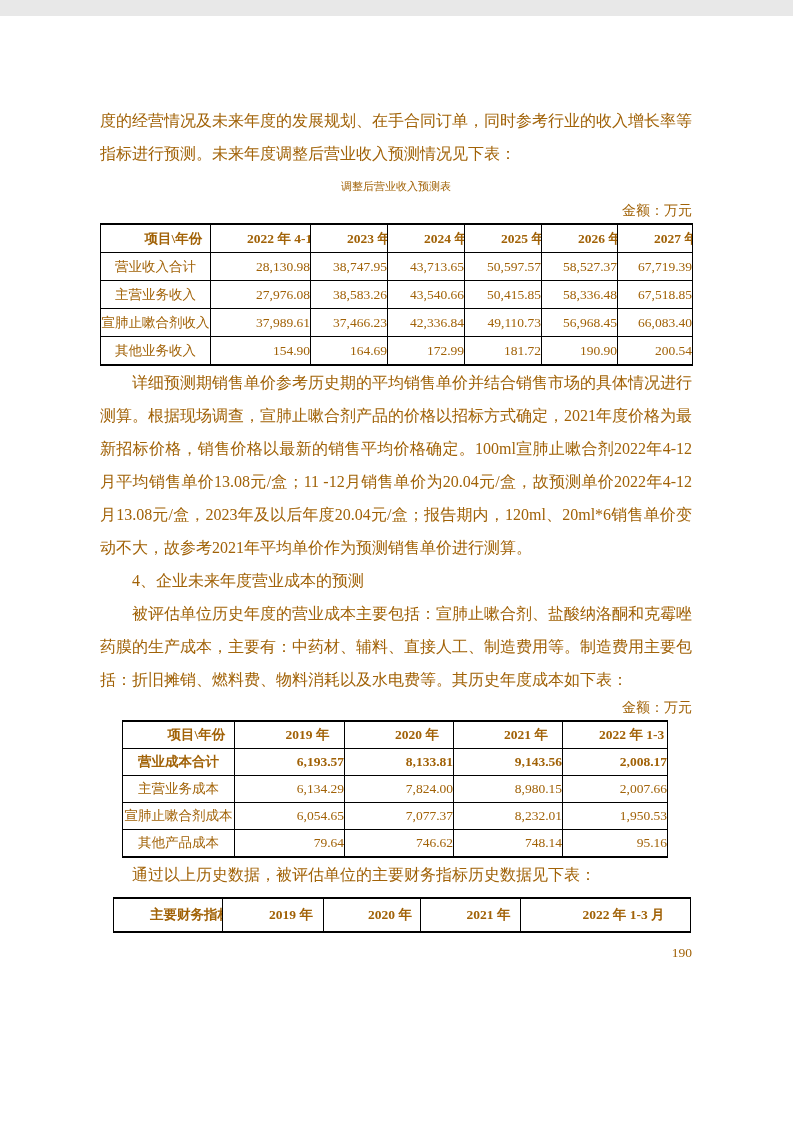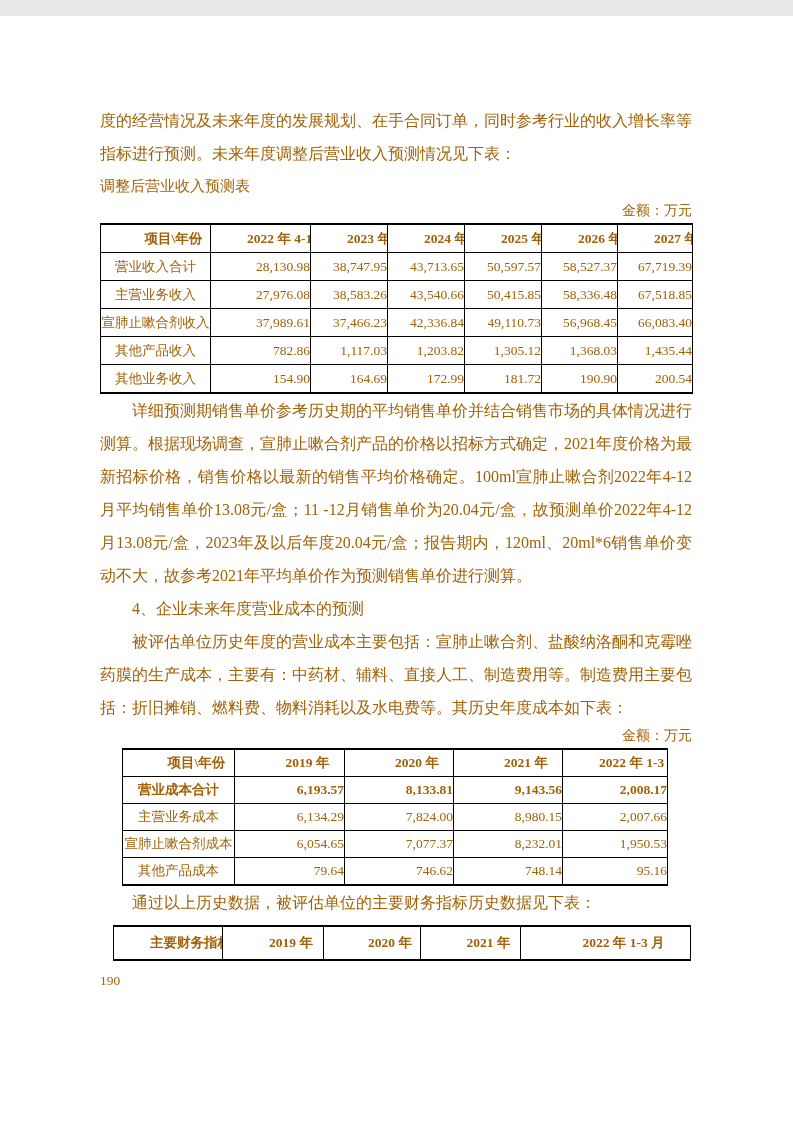--- a/index.html
+++ b/index.html
@@ -16,21 +16,22 @@
     overflow: hidden;
   }
   p.body {
     margin: 0;
     font-size: 16px;
     line-height: 33px;
     text-align: justify;
   }
   .indent { text-indent: 2em; }
   .tbl-title {
-    font-size: 15px;
+    text-align: center;
+    font-size: 11px;
     line-height: 26px;
     margin-top: 3px;
   }
   .unit {
     text-align: right;
     font-size: 14px;
     line-height: 22px;
     margin: 1px 0 1px 0;
   }
   table.tbl {
@@ -56,21 +57,21 @@
   .t2 { width: 545px; margin-left: 22px; }
   .t2 th, .t2 td { height: 26px; line-height: 26px; }
   .t3 { width: 577px; margin-left: 13px; margin-top: 6px; }
   .t3 th { height: 32px; line-height: 32px; }
   td.label { text-align: center; }
   td.num { text-align: right; padding-right: 3px; }
   tr.total td { font-weight: bold; }
   .mt8 { margin-top: 8px; }
   .mt6 { margin-top: 6px; }
   .pagenum {
-    text-align: left;
+    text-align: right;
     font-size: 13.5px;
     line-height: 20px;
     margin-top: 10px;
   }
 </style>
 </head>
 <body>
 
 <div class="sheet">
 
@@ -120,29 +121,20 @@
       <tr>
         <td class="label">宣肺止嗽合剂收入</td>
         <td class="num">37,989.61</td>
         <td class="num">37,466.23</td>
         <td class="num">42,336.84</td>
         <td class="num">49,110.73</td>
         <td class="num">56,968.45</td>
         <td class="num">66,083.40</td>
       </tr>
       <tr>
-        <td class="label">其他产品收入</td>
-        <td class="num">782.86</td>
-        <td class="num">1,117.03</td>
-        <td class="num">1,203.82</td>
-        <td class="num">1,305.12</td>
-        <td class="num">1,368.03</td>
-        <td class="num">1,435.44</td>
-      </tr>
-      <tr>
         <td class="label">其他业务收入</td>
         <td class="num">154.90</td>
         <td class="num">164.69</td>
         <td class="num">172.99</td>
         <td class="num">181.72</td>
         <td class="num">190.90</td>
         <td class="num">200.54</td>
       </tr>
     </tbody>
   </table>

